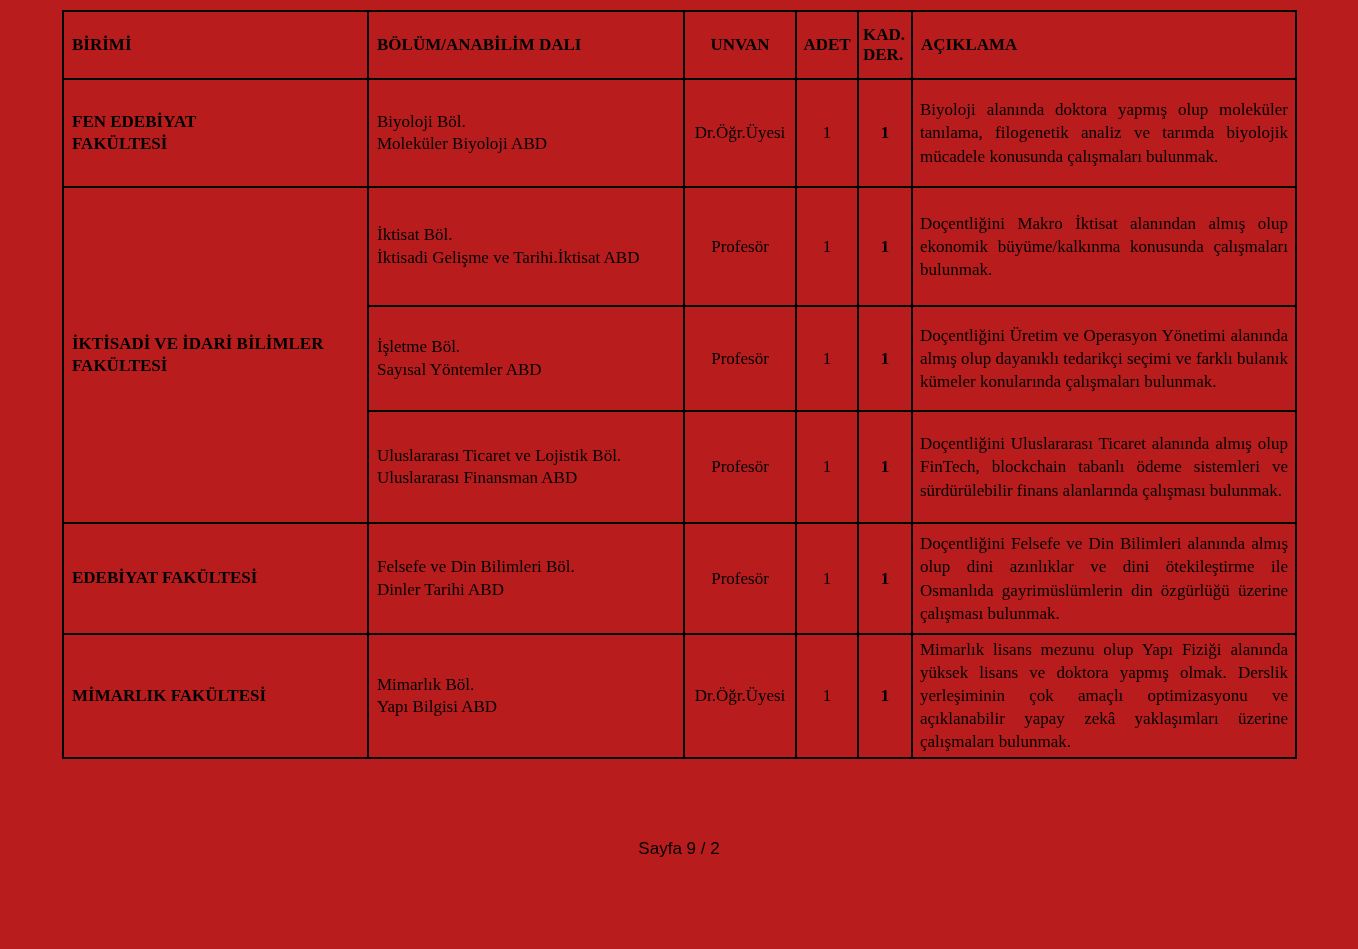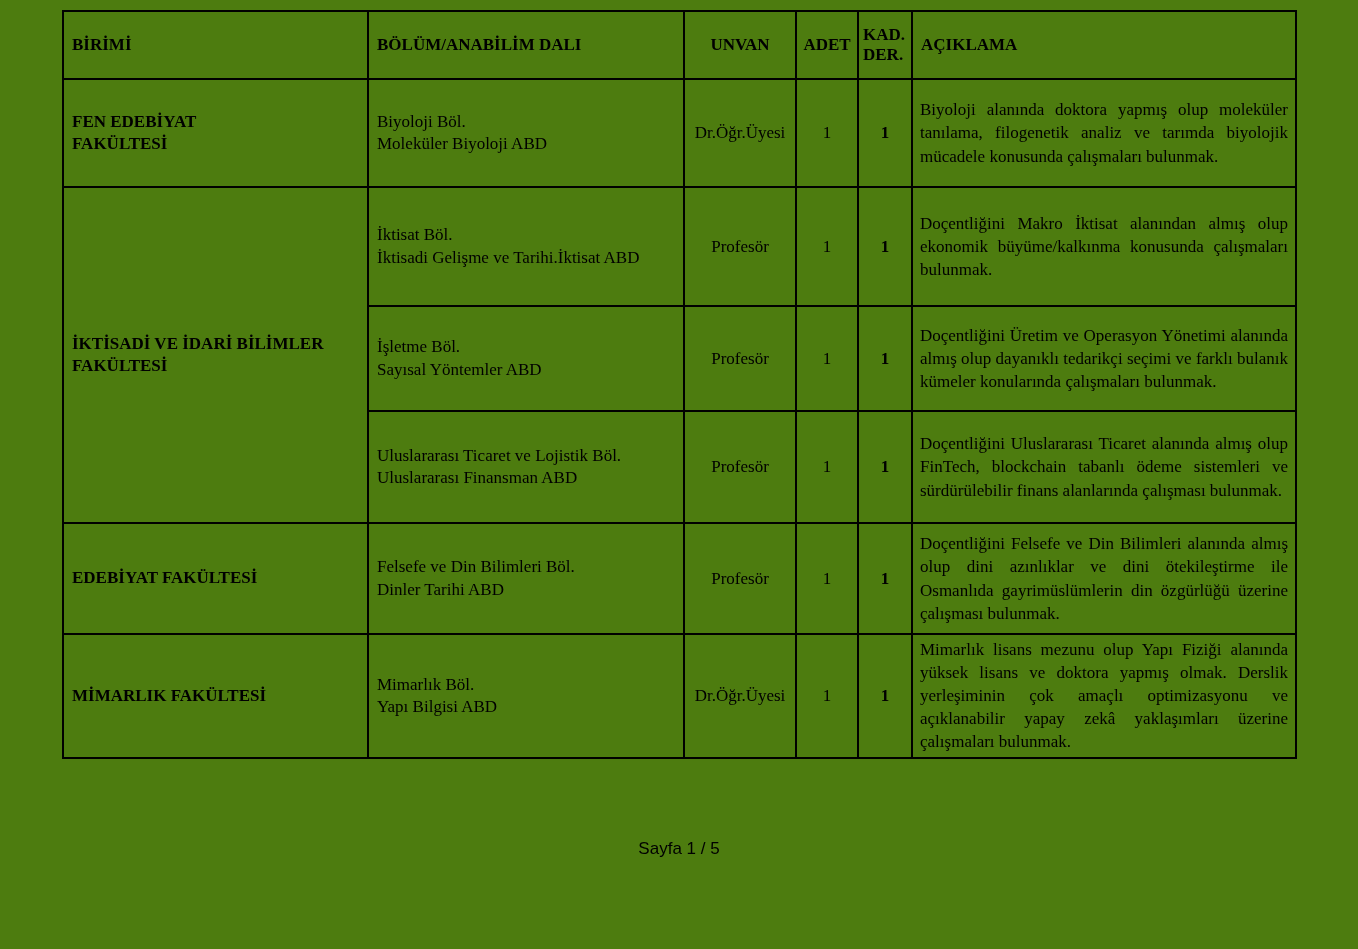--- a/index.html
+++ b/index.html
@@ -7,21 +7,21 @@
     width: 1358px;
     height: 949px;
     background: #ffffff;
     font-family: "Liberation Serif", serif;
     color: #000000;
   }
   .page {
     position: relative;
     width: 1358px;
     height: 949px;
-    background: #4d7c0f;
+    background: #b91c1c;
     overflow: hidden;
   }
   table.positions-table {
     position: absolute;
     left: 62px;
     top: 10px;
     width: 1233px;
     border-collapse: collapse;
     table-layout: fixed;
   }
@@ -174,15 +174,15 @@
         <td class="bolum">Mimarlık Böl.
 Yapı Bilgisi ABD</td>
         <td class="unvan">Dr.Öğr.Üyesi</td>
         <td class="adet">1</td>
         <td class="kadder">1</td>
         <td class="aciklama">Mimarlık lisans mezunu olup Yapı Fiziği alanında yüksek lisans ve doktora yapmış olmak. Derslik yerleşiminin çok amaçlı optimizasyonu ve açıklanabilir yapay zekâ yaklaşımları üzerine çalışmaları bulunmak.</td>
       </tr>
     </tbody>
   </table>
 
-  <div class="footer">Sayfa 1 / 5</div>
+  <div class="footer">Sayfa 9 / 2</div>
 
 </div>
 
 </body></html>

